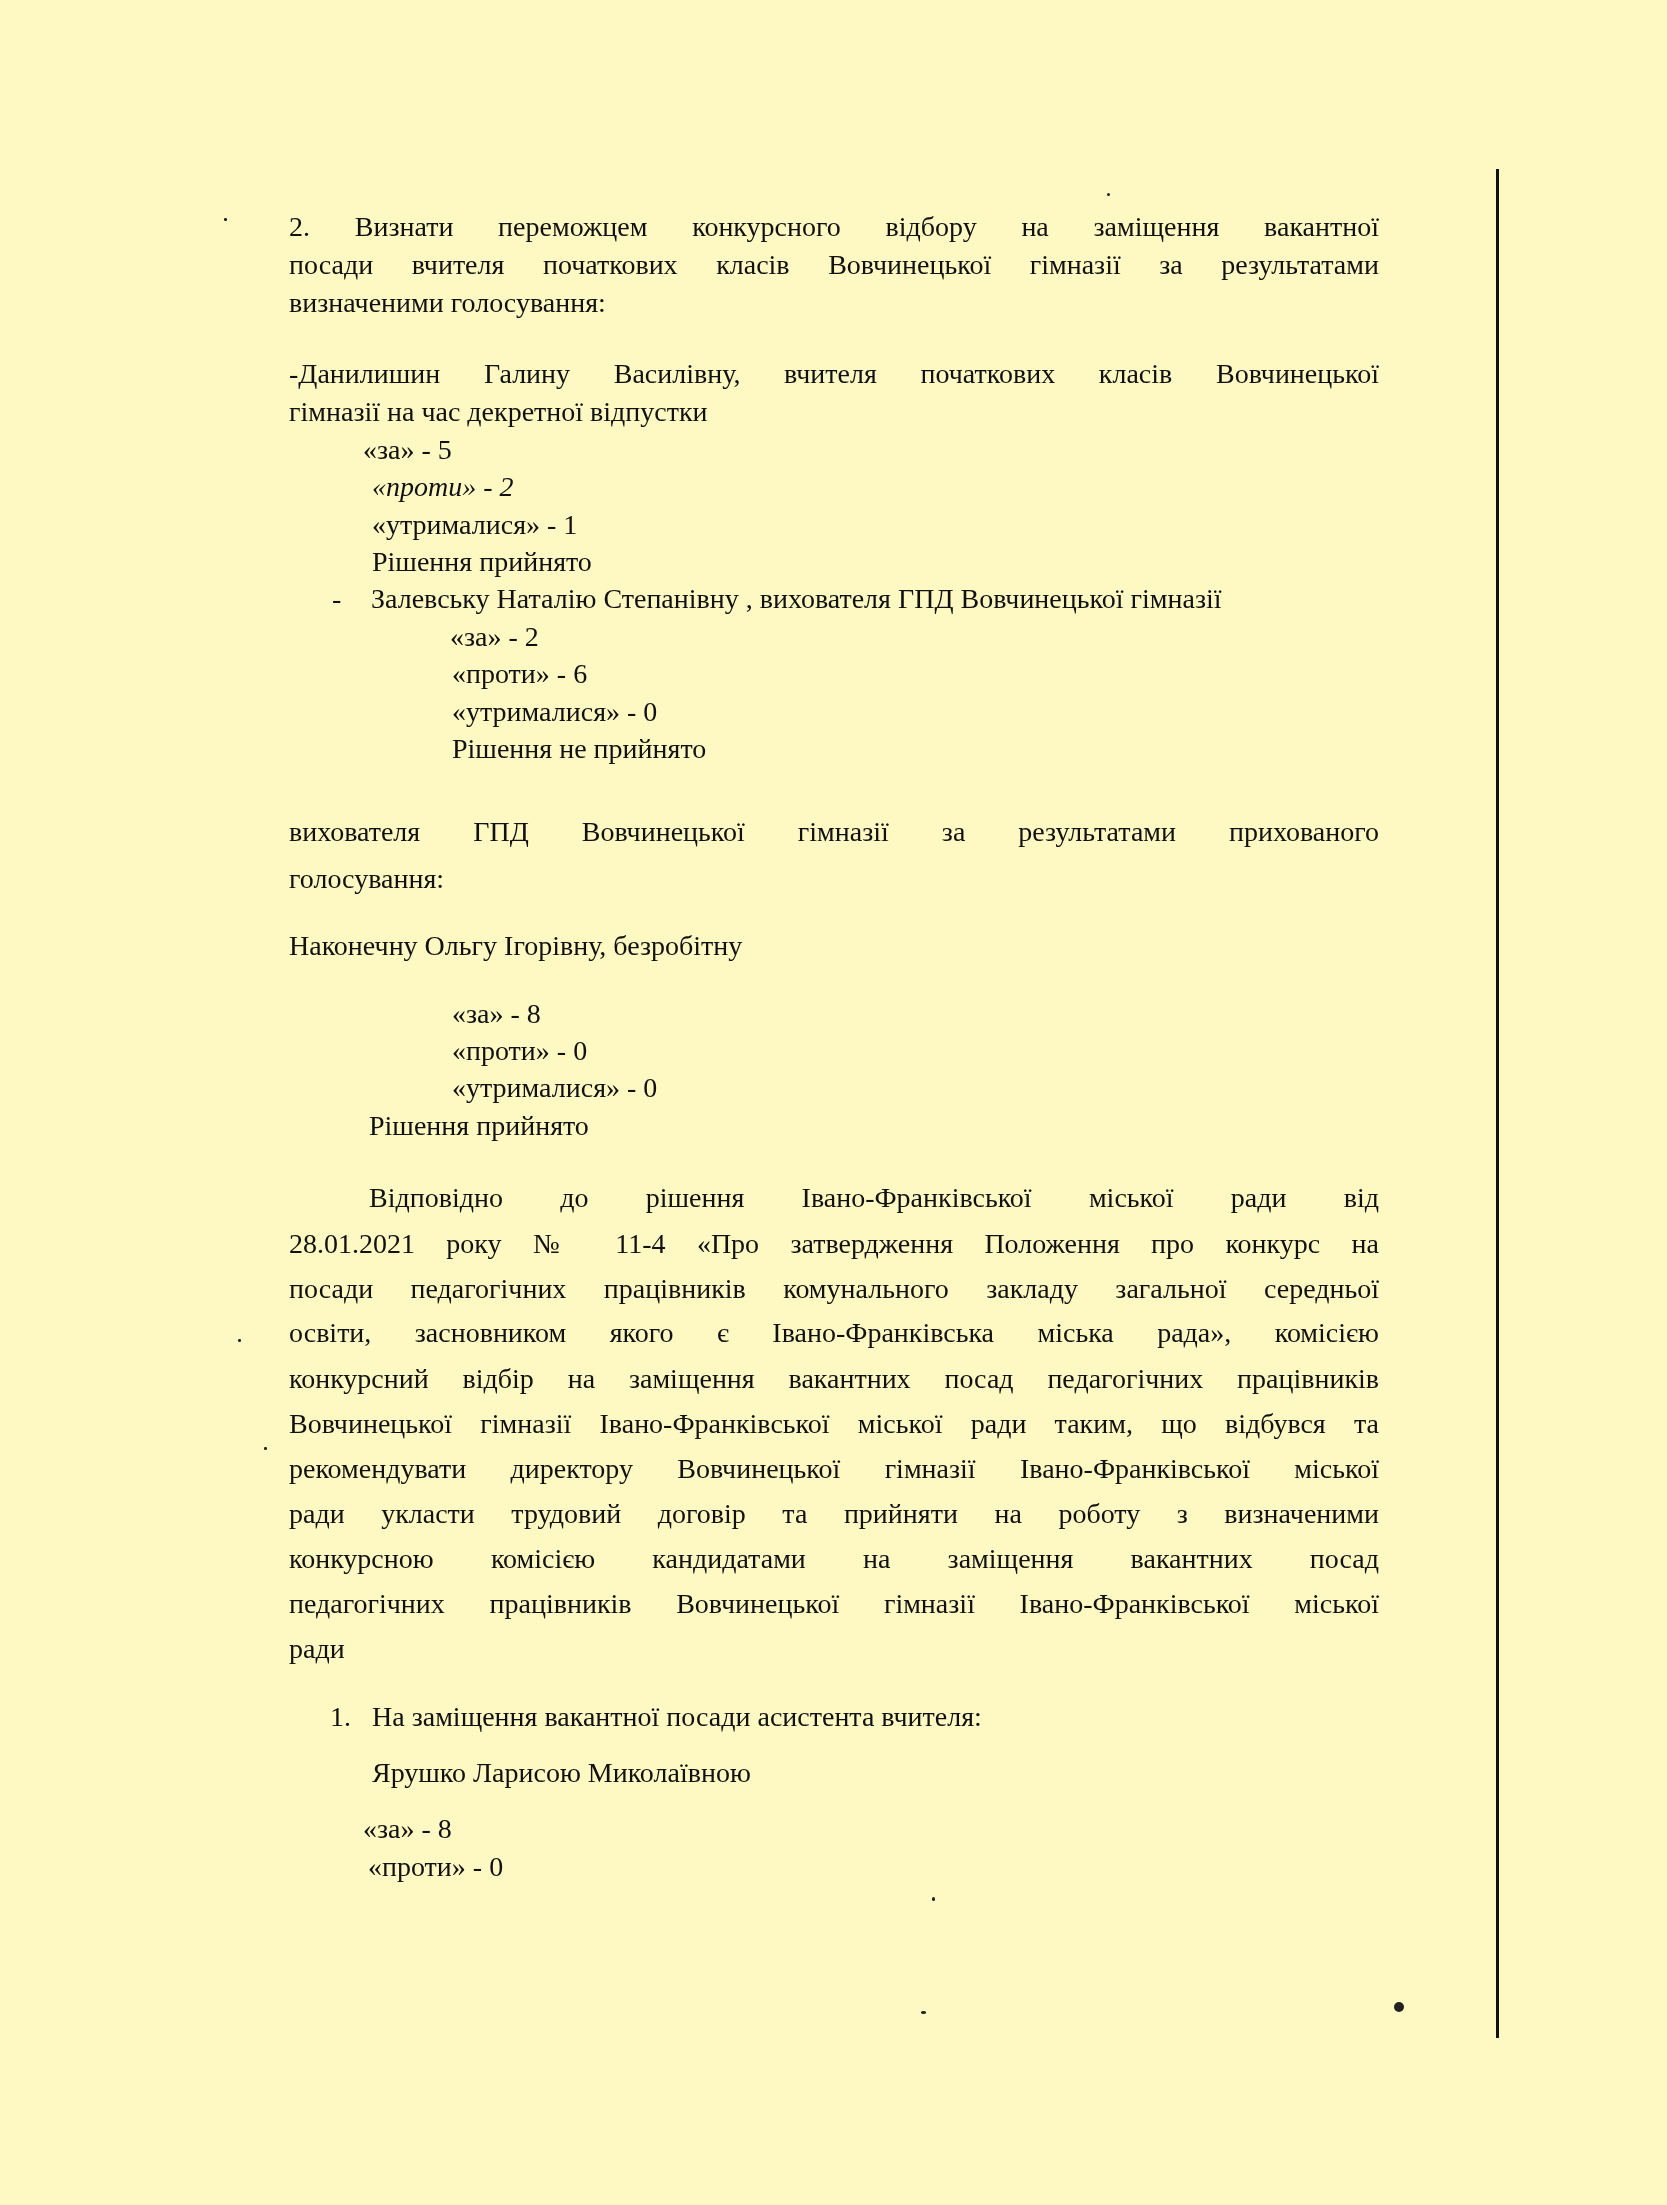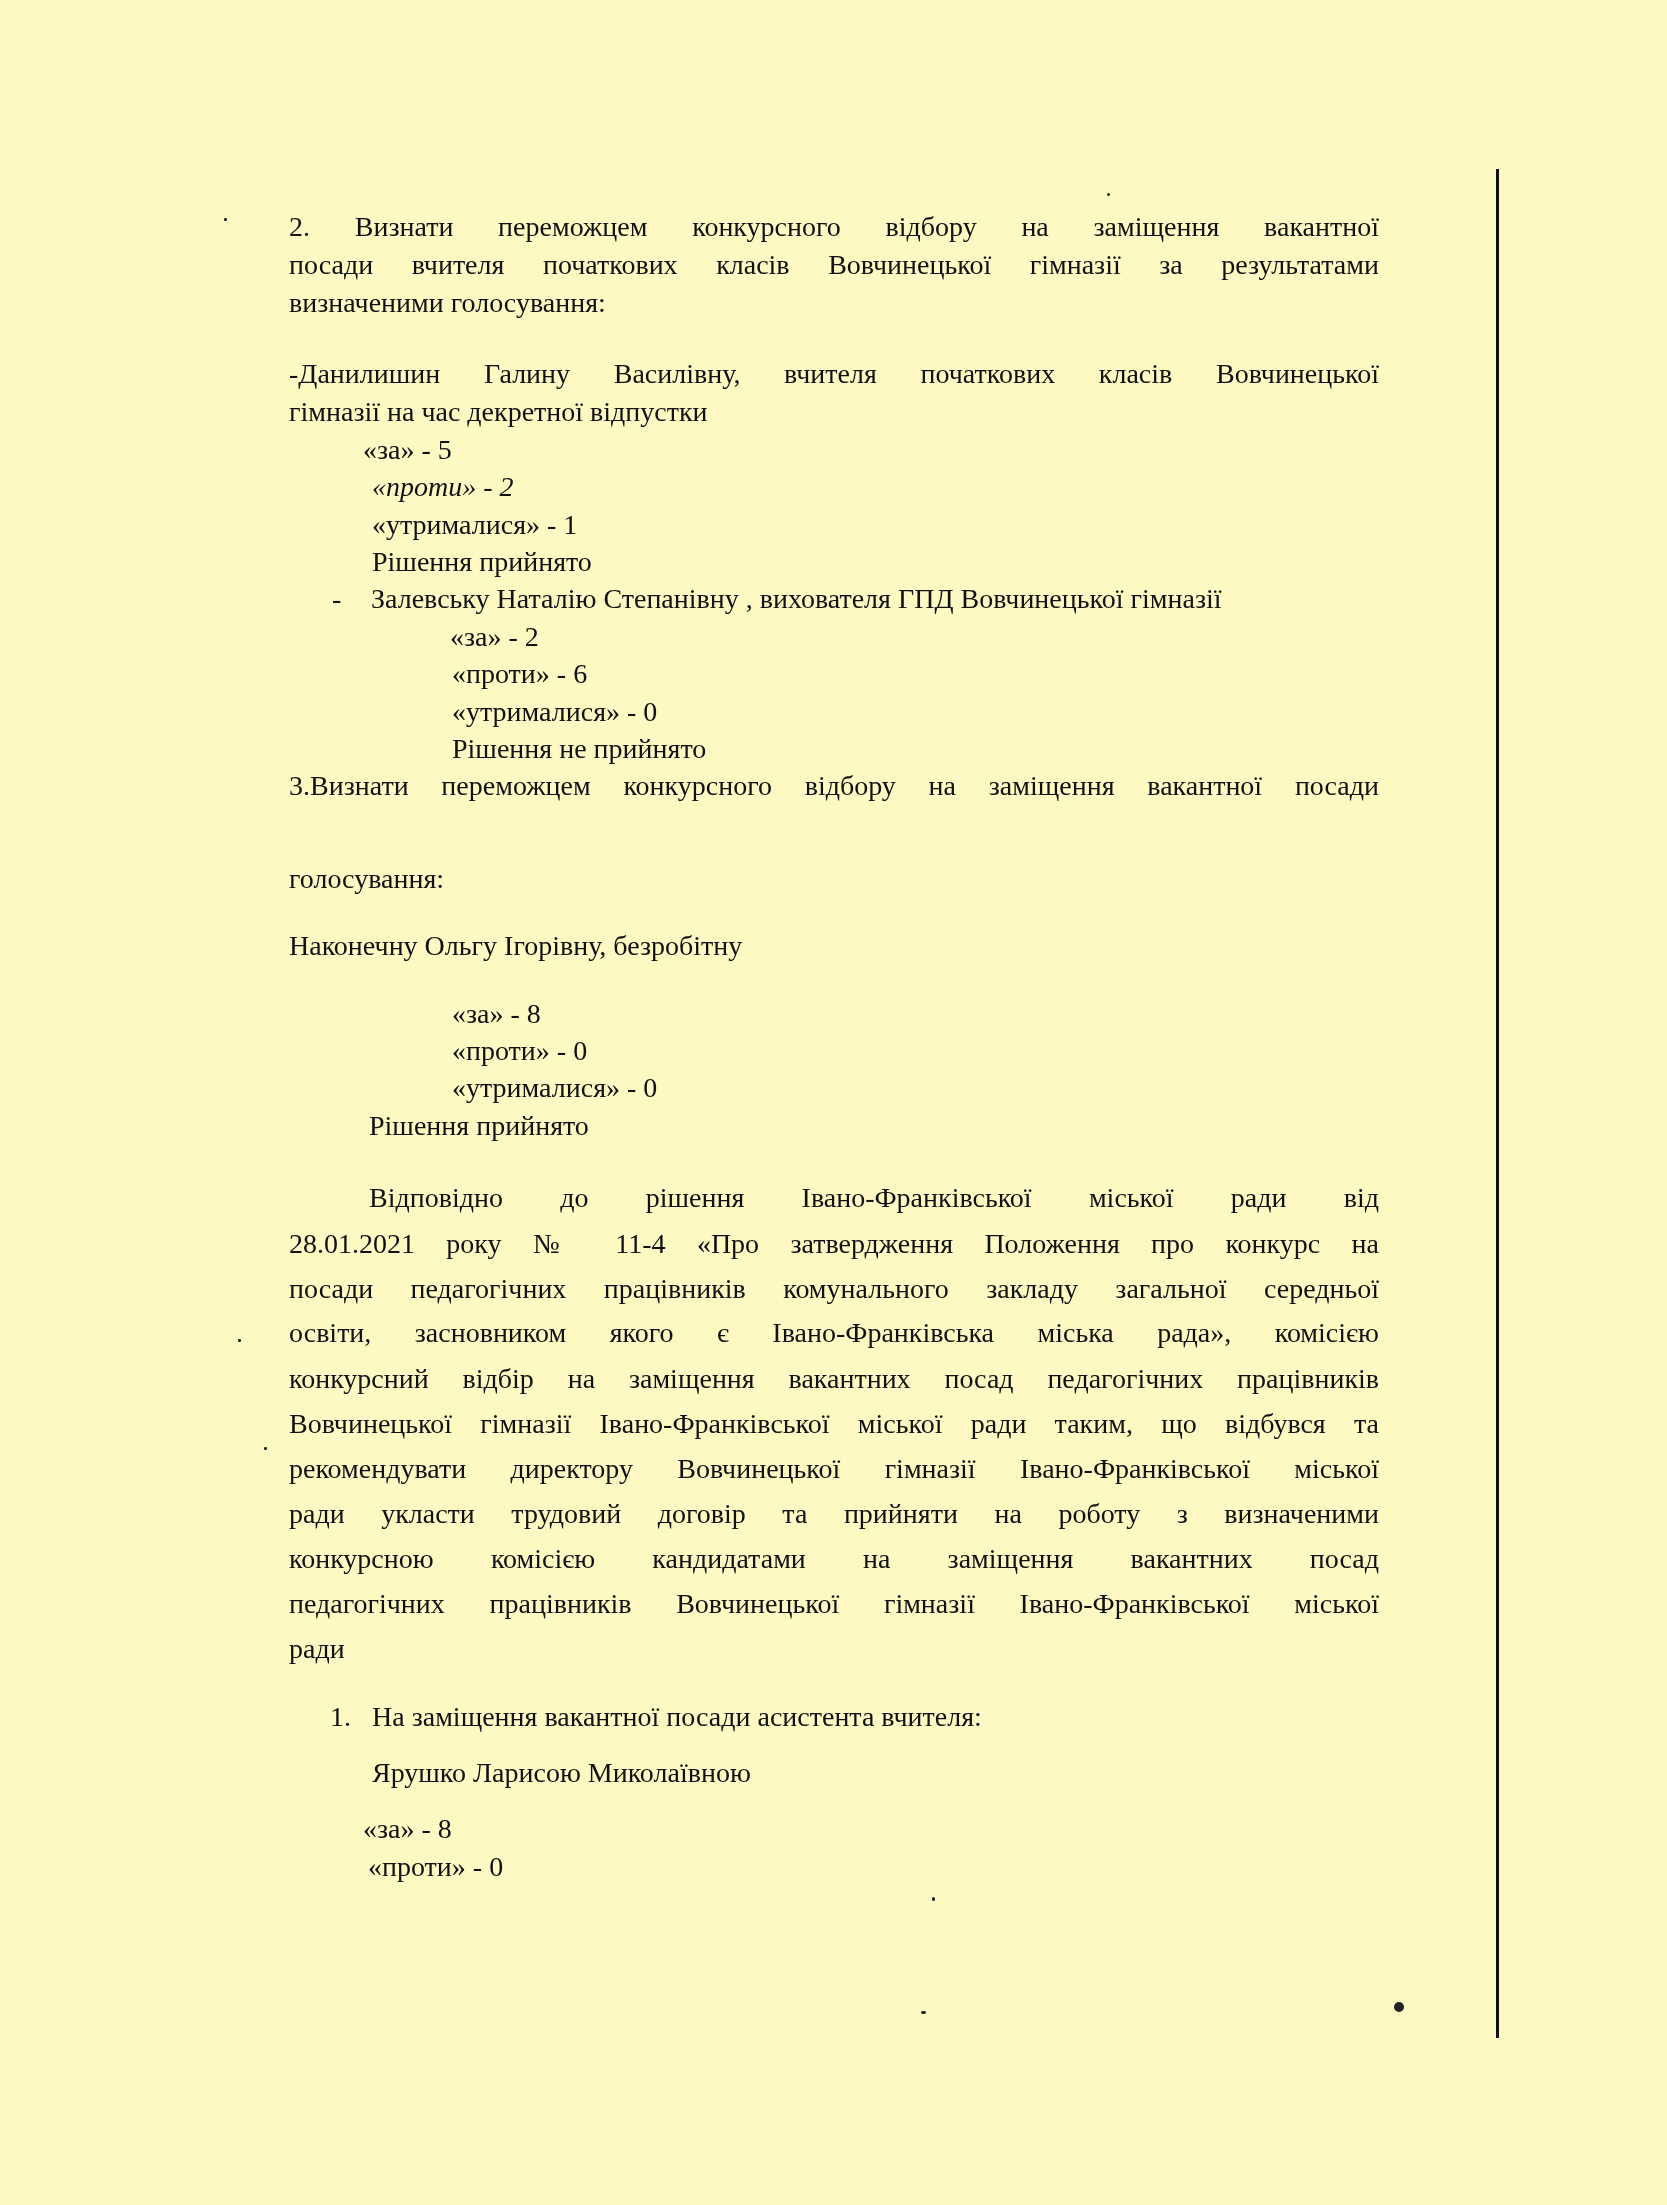--- a/index.html
+++ b/index.html
@@ -39,21 +39,21 @@
   <div class="line" style="left:372px; top:508px;">«утрималися» - 1</div>
   <div class="line" style="left:372px; top:545px;">Рішення  прийнято</div>
 
   <div class="line" style="left:332px; top:582px;">-</div>
   <div class="line" style="left:371px; top:582px;">Залевську Наталію Степанівну , вихователя ГПД Вовчинецької гімназії</div>
   <div class="line" style="left:450px; top:620px;">«за» - 2</div>
   <div class="line" style="left:452px; top:657px;">«проти» - 6</div>
   <div class="line" style="left:452px; top:695px;">«утрималися» - 0</div>
   <div class="line" style="left:452px; top:732px;text-align:center;">Рішення не прийнято</div>
 
-  <div class="just" style="top:769px;">3.Визнати переможцем конкурсного відбору на заміщення вакантної посади</div>
+  <div class="just" style="top:815px;">вихователя ГПД Вовчинецької гімназії за результатами прихованого</div>
   <div class="line" style="left:289px; top:862px;">голосування:</div>
 
   <div class="line" style="left:289px; top:929px;">Наконечну Ольгу Ігорівну, безробітну</div>
   <div class="line" style="left:452px; top:997px;">«за» - 8</div>
   <div class="line" style="left:452px; top:1034px;">«проти» - 0</div>
   <div class="line" style="left:452px; top:1071px;">«утрималися» - 0</div>
   <div class="line" style="left:369px; top:1109px;">Рішення прийнято</div>
 
   <div class="just" style="left:369px; width:1010px; top:1181px;">Відповідно до рішення Івано-Франківської міської ради від</div>
   <div class="just" style="top:1227px;">28.01.2021 року № 11-4 «Про затвердження Положення про конкурс на</div>

